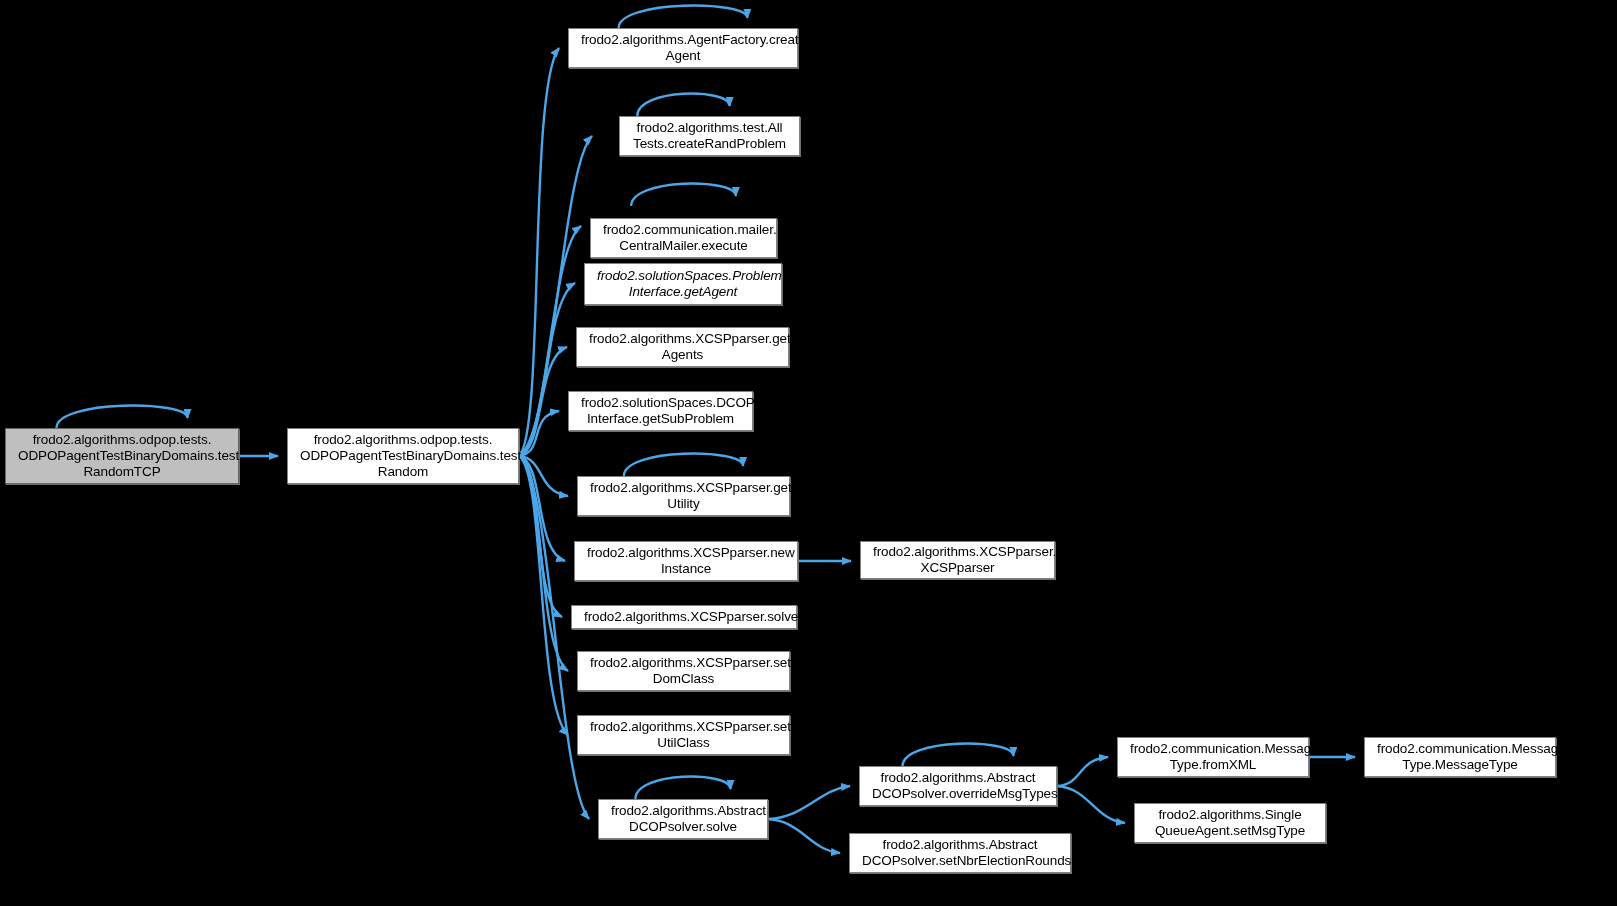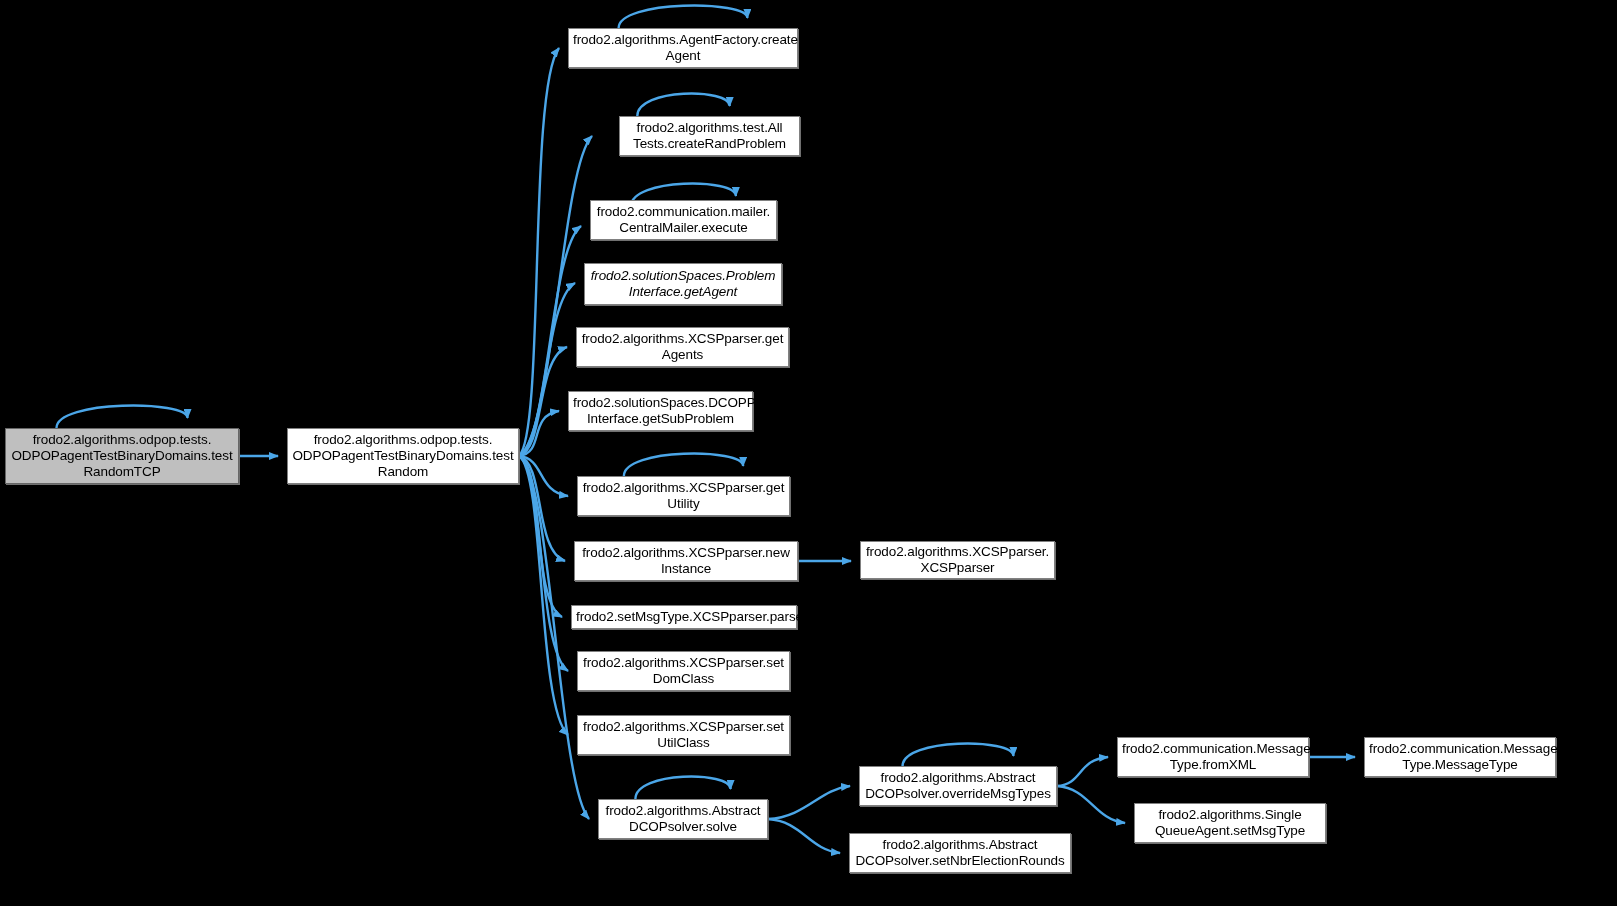--- a/index.html
+++ b/index.html
@@ -30,21 +30,21 @@
     border: 1px solid #808080;
     box-shadow: 1px 1px 0 0 #707070;
     display: flex;
     align-items: center;
     justify-content: flex-end;
     text-align: center;
     color: #000000;
     font-size: 13.5px;
     line-height: 16px;
     letter-spacing: -0.1px;
-    padding: 0 4px;
+    padding: 0 12px;
     cursor: pointer;
   }
   .node.highlight {
     background: #bfbfbf;
     border: 1px solid #666666;
   }
   .node .label {
     display: block;
     width: 100%;
   }
@@ -94,21 +94,21 @@
       </div>
       <div class="node" style="left: 287px; top: 428px; width: 232px; height: 56px;">
         <span class="label">frodo2.algorithms.odpop.tests.<br>ODPOPagentTestBinaryDomains.test<br>Random</span>
       </div>
       <div class="node" style="left: 568px; top: 28px; width: 230px; height: 40px;">
         <span class="label">frodo2.algorithms.AgentFactory.create<br>Agent</span>
       </div>
       <div class="node" style="left: 619px; top: 116px; width: 181px; height: 40px;">
         <span class="label">frodo2.algorithms.test.All<br>Tests.createRandProblem</span>
       </div>
-      <div class="node" style="left: 590px; top: 200px; width: 187px; height: 40px;">
+      <div class="node" style="left: 590px; top: 218px; width: 187px; height: 40px;">
         <span class="label">frodo2.communication.mailer.<br>CentralMailer.execute</span>
       </div>
       <div class="node" style="left: 584px; top: 263px; width: 198px; height: 42px; font-style: italic;">
         <span class="label">frodo2.solutionSpaces.Problem<br>Interface.getAgent</span>
       </div>
       <div class="node" style="left: 576px; top: 327px; width: 213px; height: 40px;">
         <span class="label">frodo2.algorithms.XCSPparser.get<br>Agents</span>
       </div>
       <div class="node" style="left: 568px; top: 391px; width: 185px; height: 40px;">
         <span class="label">frodo2.solutionSpaces.DCOPProblem<br>Interface.getSubProblem</span>
@@ -116,21 +116,21 @@
       <div class="node" style="left: 577px; top: 476px; width: 213px; height: 40px;">
         <span class="label">frodo2.algorithms.XCSPparser.get<br>Utility</span>
       </div>
       <div class="node" style="left: 574px; top: 541px; width: 224px; height: 40px;">
         <span class="label">frodo2.algorithms.XCSPparser.new<br>Instance</span>
       </div>
       <div class="node" style="left: 860px; top: 541px; width: 195px; height: 38px;">
         <span class="label">frodo2.algorithms.XCSPparser.<br>XCSPparser</span>
       </div>
       <div class="node" style="left: 571px; top: 605px; width: 226px; height: 24px;">
-        <span class="label">frodo2.setMsgType.XCSPparser.parse</span>
+        <span class="label">frodo2.algorithms.XCSPparser.solve</span>
       </div>
       <div class="node" style="left: 577px; top: 651px; width: 213px; height: 40px;">
         <span class="label">frodo2.algorithms.XCSPparser.set<br>DomClass</span>
       </div>
       <div class="node" style="left: 577px; top: 715px; width: 213px; height: 40px;">
         <span class="label">frodo2.algorithms.XCSPparser.set<br>UtilClass</span>
       </div>
       <div class="node" style="left: 598px; top: 799px; width: 170px; height: 40px;">
         <span class="label">frodo2.algorithms.Abstract<br>DCOPsolver.solve</span>
       </div>

